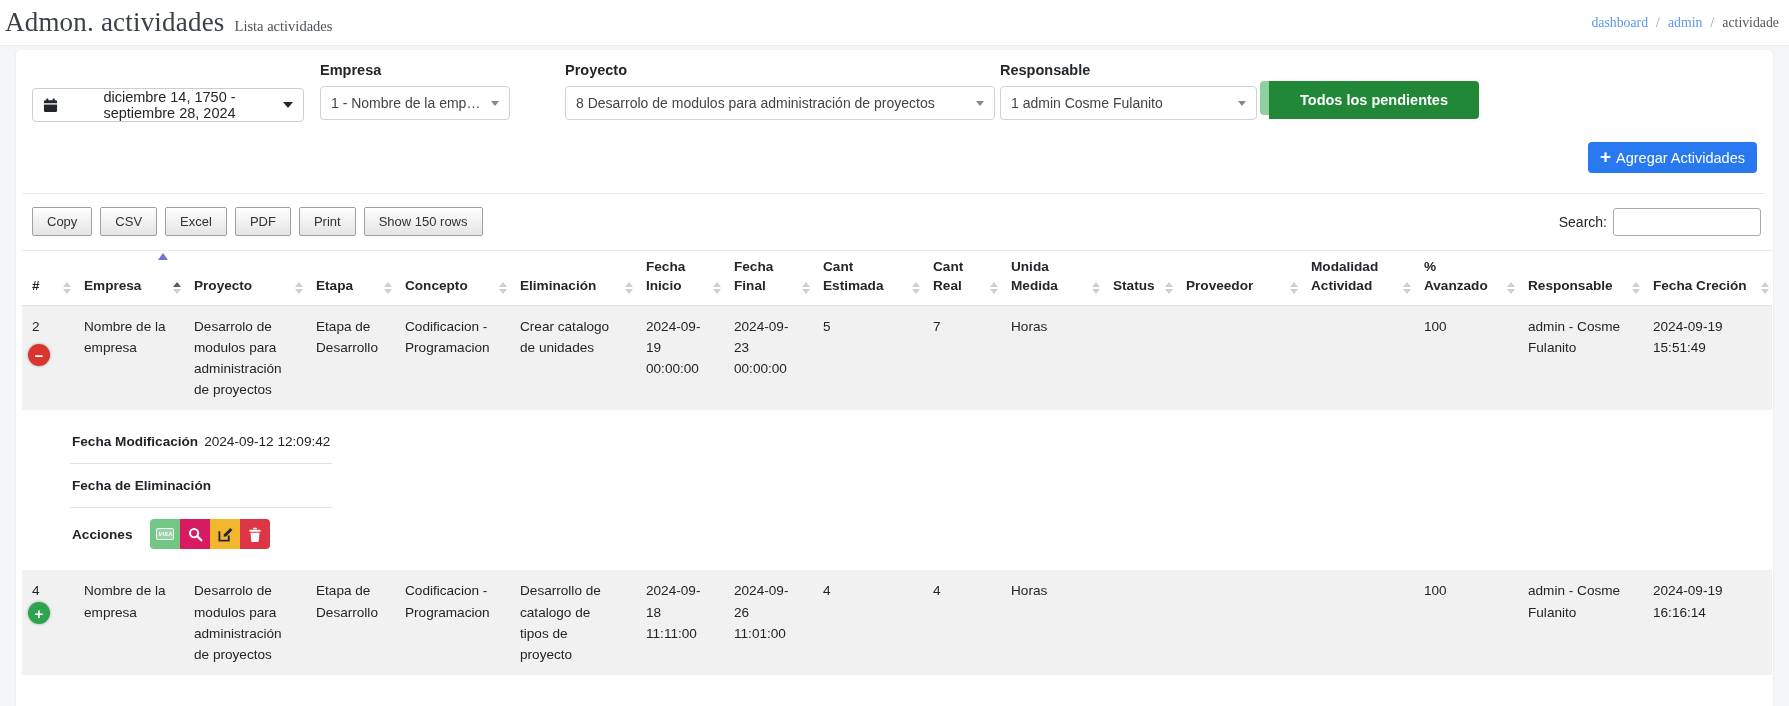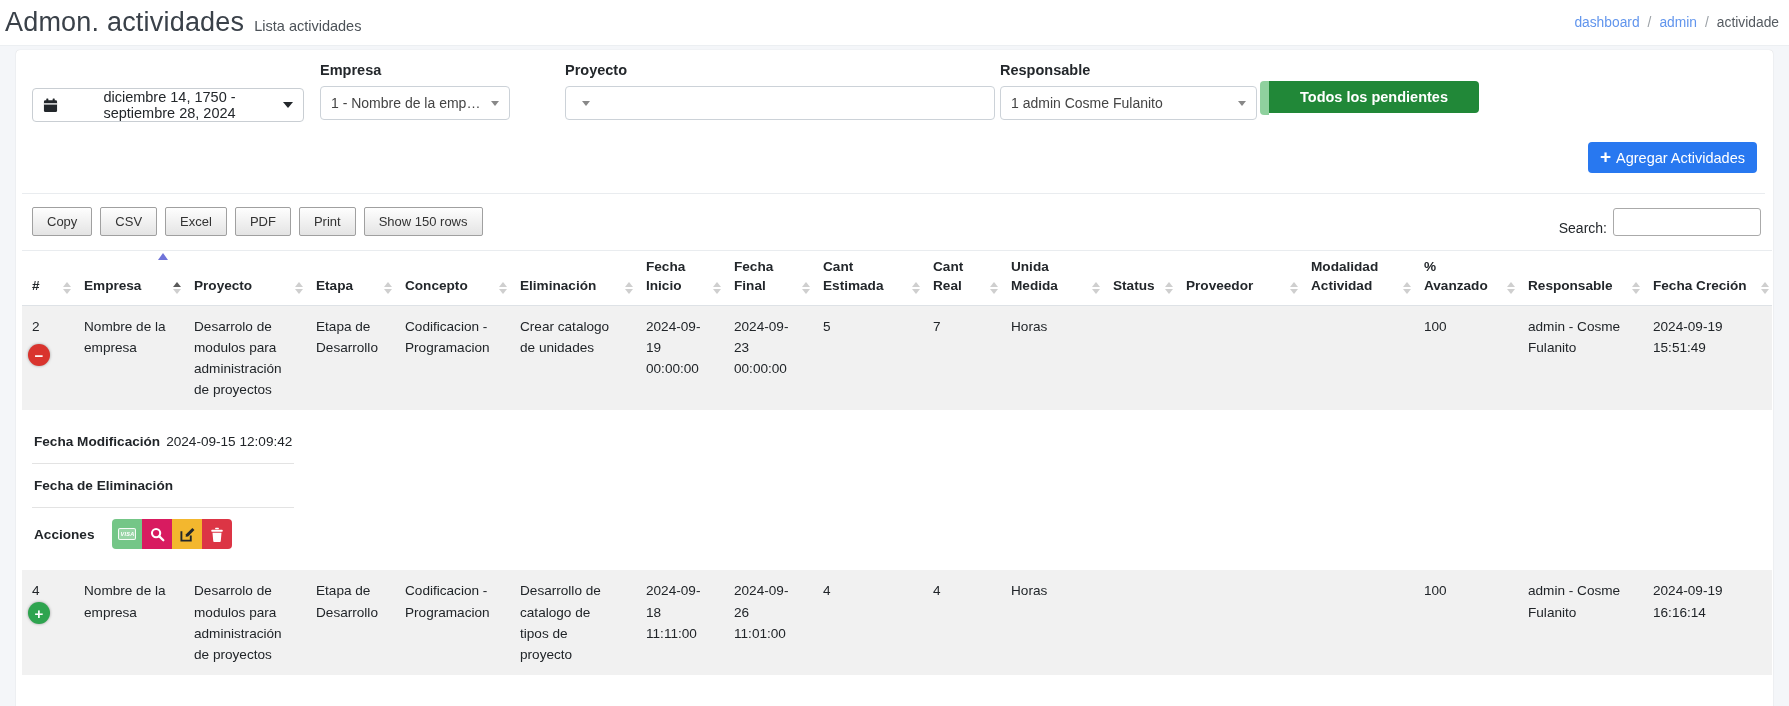--- a/index.html
+++ b/index.html
@@ -13,20 +13,21 @@
 
   
   .topbar {
     background:#fff;
     height:46px;
     display:flex;
     align-items:center;
     justify-content:space-between;
     padding:0 10px 0 5px;
     border-bottom:1px solid #eceff2;
+    font-family:Liberation Serif, serif;
   }
   .title-group { display:flex; align-items:baseline; gap:10px; }
   .page-title { font-size:27px; font-weight:400; color:#3a4149; letter-spacing:.2px; }
   .page-subtitle { font-size:14.5px; color:#4c5258; }
   .breadcrumb { display:flex; align-items:center; gap:8px; font-size:13.8px; white-space:nowrap; }
   .breadcrumb a { color:#6195ed; text-decoration:none; cursor:pointer; }
   .breadcrumb .sep { color:#9aa0a6; }
   .breadcrumb .current { color:#555b61; }
 
   
@@ -70,21 +71,21 @@
     width:0; height:0; flex:0 0 auto; margin-left:6px;
     border-left:4.5px solid transparent; border-right:4.5px solid transparent;
     border-top:5.5px solid #888;
   }
   .pendientes-group { display:flex; margin-left:3px; margin-top:19px; }
   .pendientes-accent {
     width:9px; height:34px; background:#8fd19e;
     border-radius:4px 0 0 4px;
   }
   .btn-pendientes {
-    width:210px; height:32px; border:none; cursor:pointer;
+    width:210px; height:38px; border:none; cursor:pointer;
     background:#218838; color:#fff; font-weight:700; font-size:14.5px;
     border-radius:0 4px 4px 0; font-family:inherit;
   }
 
   .agregar-row { display:flex; justify-content:flex-end; margin-top:20px; padding-right:8px; }
   .btn-agregar {
     height:31px; padding:0 12px; border:none; border-radius:4px; cursor:pointer;
     background:#2878f0; color:#fff; font-size:14.5px; font-family:inherit;
     display:flex; align-items:center; gap:5px;
   }
@@ -93,21 +94,21 @@
   .divider { border:none; border-top:1px solid #e9ecef; margin-top:20px; }
 
   
   .dt-toolbar { display:flex; justify-content:space-between; align-items:center; margin-top:13px; padding:0 4px 0 10px; }
   .dt-buttons { display:flex; gap:8px; }
   .dt-btn {
     padding:6px 14px; font-size:13px; color:#333; cursor:pointer; font-family:inherit;
     border:1px solid #a0a0a0; border-radius:2px;
     background:linear-gradient(#fefefe, #e4e4e4);
   }
-  .dt-search { display:flex; align-items:flex-end; gap:6px; font-size:14px; color:#23272b; }
+  .dt-search { display:flex; align-items:center; gap:6px; font-size:14px; color:#23272b; }
   .dt-search input {
     width:148px; height:28px; border:1px solid #aaa; border-radius:3px;
     padding:0 6px; font-family:inherit; font-size:13px;
   }
 
   
   table.dt { width:100%; border-collapse:collapse; table-layout:fixed; margin-top:14px; font-size:13.6px; }
   table.dt thead th {
     position:relative; text-align:left; vertical-align:bottom;
     font-weight:700; color:#23272b; padding:6px 18px 10px 10px;
@@ -136,21 +137,21 @@
     width:22px; height:22px; border-radius:50%;
     display:flex; align-items:center; justify-content:center;
     color:#fff; font-size:15px; font-weight:700; line-height:1;
     box-shadow:0 0 3px rgba(0,0,0,.35); cursor:pointer;
   }
   .toggle-minus { background:#d9342e; }
   .toggle-plus  { background:#2ea44f; top:32px; }
 
   
   tr.child-row td { padding:2px 10px 14px 12px; background:#fff; }
-  .detail-list { list-style:none; width:fit-content; min-width:238px; }
+  .detail-list { list-style:none; width:fit-content; min-width:238px;margin-left:38px; }
   .detail-list li {
     padding:11px 2px; font-size:13.6px;
     display:flex; align-items:center;
   }
   .detail-list li + li { border-top:1px solid #e3e3e3; }
   .detail-label { font-weight:700; margin-right:6px; white-space:nowrap; }
   .detail-value { color:#212529; }
 
   .action-group { display:flex; margin-left:12px; }
   .act {
@@ -211,20 +212,21 @@
       <label class="filter-label">Empresa</label>
       <div class="select2">
         <span class="sel-text">1 - Nombre de la empresa</span>
         <span class="select-caret"></span>
       </div>
     </div>
 
     <div class="filter-block fb-proyecto">
       <label class="filter-label">Proyecto</label>
       <div class="select2">
+        <span class="sel-text">8 Desarrolo de modulos para administración de proyectos</span>
         <span class="select-caret"></span>
       </div>
     </div>
 
     <div class="filter-block fb-responsable">
       <label class="filter-label">Responsable</label>
       <div class="select2">
         <span class="sel-text">1 admin Cosme Fulanito</span>
         <span class="select-caret"></span>
       </div>
@@ -374,21 +376,21 @@
         <td>100</td>
         <td>admin - Cosme Fulanito</td>
         <td>2024-09-19 15:51:49</td>
       </tr>
 
       <tr class="child-row">
         <td colspan="17">
           <ul class="detail-list">
             <li>
               <span class="detail-label">Fecha Modificación</span>
-              <span class="detail-value">2024-09-15 12:09:42</span>
+              <span class="detail-value">2024-09-12 12:09:42</span>
             </li>
             <li>
               <span class="detail-label">Fecha de Eliminación</span>
             </li>
             <li>
               <span class="detail-label">Acciones</span>
               <span class="action-group">
                 <button class="act act-green">
                   <span class="visa-chip">VISA</span>
                 </button>

